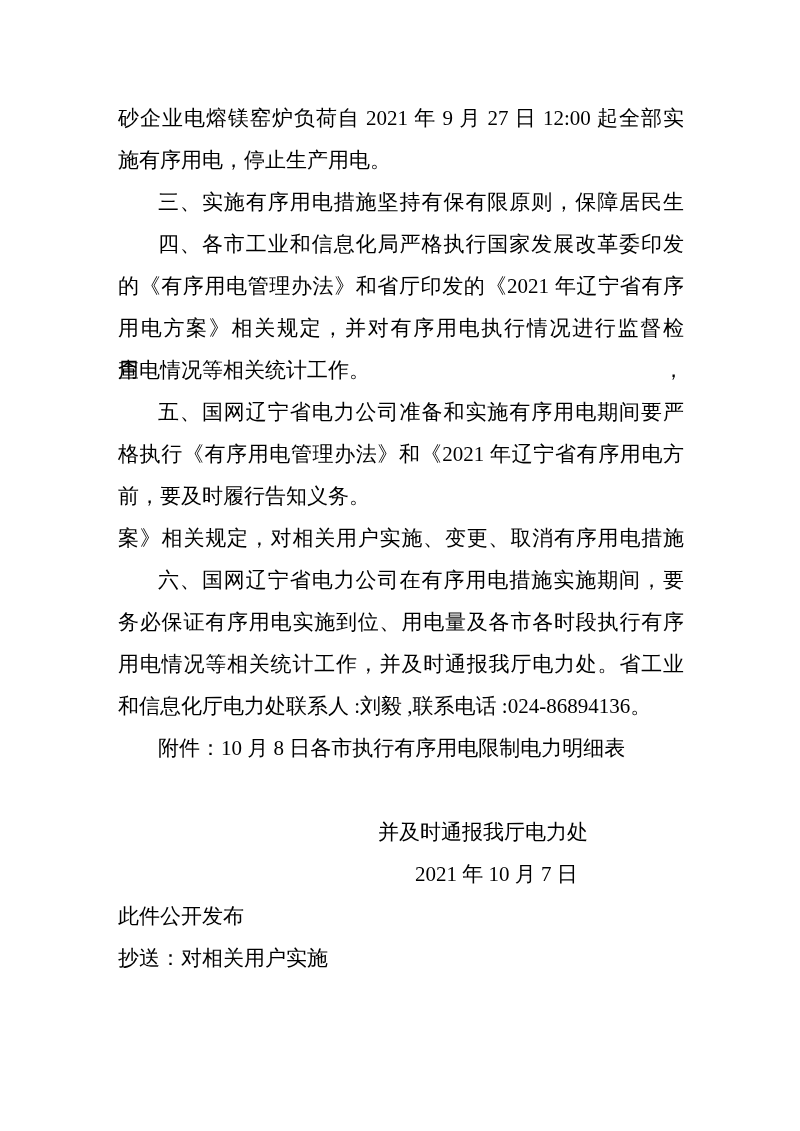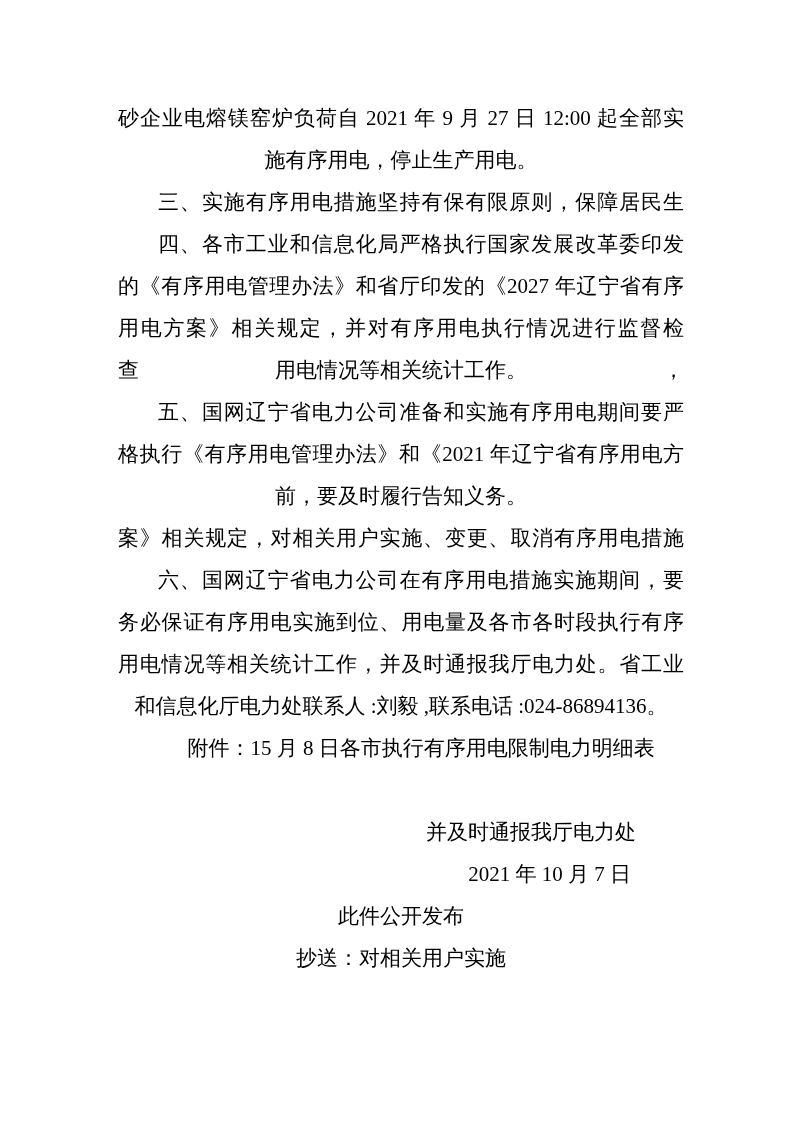--- a/index.html
+++ b/index.html
@@ -21,50 +21,50 @@
     top: 97px;
     width: 566px;
     font-family: "Liberation Serif", "DejaVu Serif", serif;
     font-size: 21px;
     color: #000000;
     font-weight: 500;
   }
   .line {
     height: 42px;
     line-height: 42px;
-    text-align: center;
+    text-align: left;
   }
   .line.justify {
     text-align: justify;
     text-align-last: justify;
   }
   .line.indent {
     text-indent: 40px;
   }
 </style>
 </head>
 <body>
 
 <div class="page">
   <div class="doc-body" id="doc-lines">
       <div class="line justify">砂企业电熔镁窑炉负荷自 2021 年 9 月 27 日 12:00 起全部实</div>
       <div class="line">施有序用电，停止生产用电。</div>
       <div class="line justify indent">三、实施有序用电措施坚持有保有限原则，保障居民生</div>
       <div class="line justify indent">四、各市工业和信息化局严格执行国家发展改革委印发</div>
-      <div class="line justify">的《有序用电管理办法》和省厅印发的《2027 年辽宁省有序</div>
+      <div class="line justify">的《有序用电管理办法》和省厅印发的《2021 年辽宁省有序</div>
       <div class="line justify">用电方案》相关规定，并对有序用电执行情况进行监督检查，</div>
       <div class="line">用电情况等相关统计工作。</div>
       <div class="line justify indent">五、国网辽宁省电力公司准备和实施有序用电期间要严</div>
       <div class="line justify">格执行《有序用电管理办法》和《2021 年辽宁省有序用电方</div>
       <div class="line">前，要及时履行告知义务。</div>
       <div class="line justify">案》相关规定，对相关用户实施、变更、取消有序用电措施</div>
       <div class="line justify indent">六、国网辽宁省电力公司在有序用电措施实施期间，要</div>
       <div class="line justify">务必保证有序用电实施到位、用电量及各市各时段执行有序</div>
       <div class="line justify">用电情况等相关统计工作，并及时通报我厅电力处。省工业</div>
       <div class="line">和信息化厅电力处联系人 :刘毅 ,联系电话 :024-86894136。</div>
-      <div class="line indent">附件：15 月 8 日各市执行有序用电限制电力明细表</div>
+      <div class="line indent">附件：10 月 8 日各市执行有序用电限制电力明细表</div>
       <div class="line"></div>
       <div class="line" style="padding-left: 260px;">并及时通报我厅电力处</div>
       <div class="line" style="padding-left: 297px;">2021 年 10 月 7 日</div>
       <div class="line">此件公开发布</div>
       <div class="line">抄送：对相关用户实施</div>
     </div>
 </div>
 
 </body></html>

